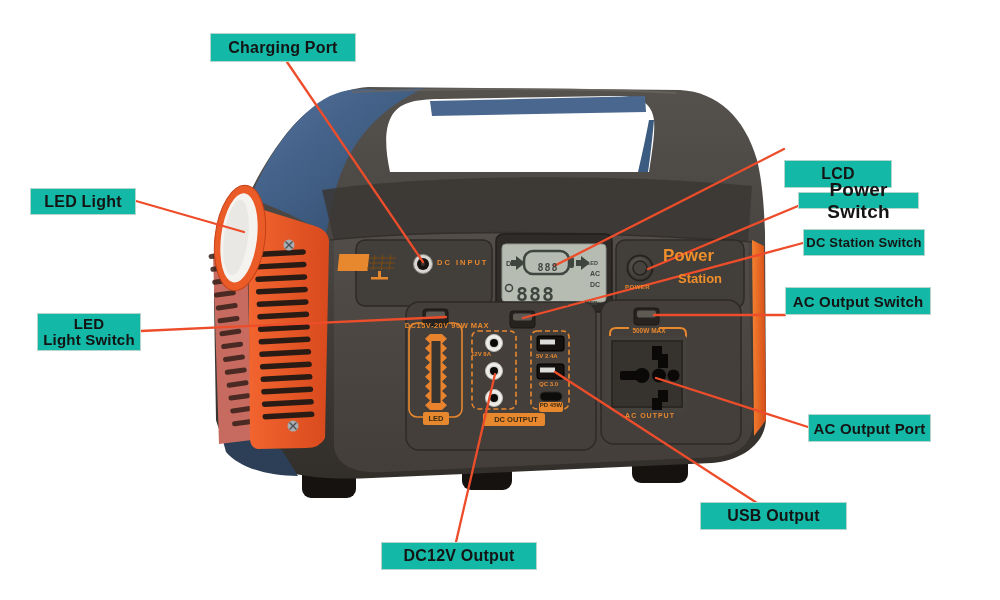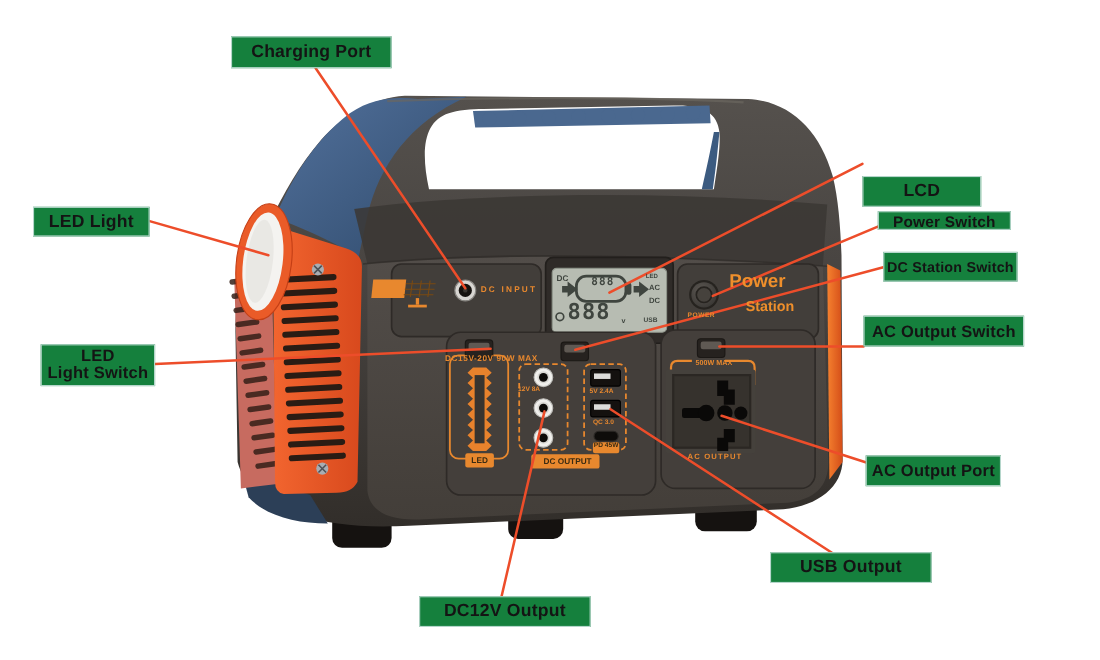--- a/index.html
+++ b/index.html
@@ -1,50 +1,50 @@
 <!DOCTYPE html>
 <html><head>
 <meta charset="utf-8">
 <style>
   html,body{margin:0;padding:0;background:#fff;}
   .canvas{position:relative;width:1000px;height:600px;background:#ffffff;overflow:hidden;
           font-family:"Liberation Sans", sans-serif;}
   .canvas svg{position:absolute;left:0;top:0;}
   
-  .callout{position:absolute;background:#15803d;border:1px solid #b5d6cb;color:#141414;
+  .callout{position:absolute;background:#14b8a6;border:1px solid #b5d6cb;color:#141414;
            font-weight:bold;display:flex;align-items:center;justify-content:center;
            text-align:center;box-sizing:border-box;letter-spacing:.2px;}
   .c-charging {left:210px;top:33px;width:146px;height:29px;font-size:16px;}
   .c-ledlight {left:30px;top:188px;width:106px;height:27px;font-size:16px;}
   .c-ledswitch{left:37px;top:313px;width:104px;height:38px;font-size:15px;line-height:16px;flex-direction:column;}
   .c-lcd      {left:784px;top:133px;width:108px;height:28px;font-size:16px;margin-top:27px;}
-  .c-powerswitch{left:798px;top:192px;width:121px;height:17px;font-size:14px;}
+  .c-powerswitch{left:798px;top:192px;width:121px;height:17px;font-size:19px;}
   .c-dcswitch {left:803px;top:229px;width:122px;height:27px;font-size:13px;}
   .c-acswitch {left:785px;top:287px;width:146px;height:28px;font-size:15px;}
-  .c-acport   {left:787px;top:414px;width:123px;height:28px;font-size:15px;}
+  .c-acport   {left:808px;top:414px;width:123px;height:28px;font-size:15px;}
   .c-usb      {left:700px;top:502px;width:147px;height:28px;font-size:16px;}
   .c-dc12v    {left:381px;top:542px;width:156px;height:28px;font-size:16px;}
   
   .ptext{position:absolute;color:#e8882e;font-weight:bold;white-space:nowrap;}
   .t-input-label{left:437px;top:258px;font-size:7.5px;letter-spacing:2px;}
   .t-input-spec {left:363px;top:280px;width:126px;font-size:7.5px;text-align:right;letter-spacing:.5px;margin-top:41px;}
   .t-brand1{left:663px;top:246px;font-size:17px;color:#ef8f2b;}
   .t-brand2{left:678px;top:271px;font-size:13px;color:#ef8f2b;}
   .t-power {left:625px;top:284px;font-size:6px;letter-spacing:.5px;}
   .t-12v  {left:471px;top:351px;font-size:6px;}
   .t-usb1 {left:536px;top:353px;font-size:6px;}
   .t-usb2 {left:539px;top:381px;font-size:6px;}
   .t-usbc {left:539px;top:402px;width:24px;font-size:6px;text-align:center;color:#3b2b12;}
   .t-led-badge{left:423px;top:412px;width:26px;height:13px;line-height:13px;font-size:7.5px;text-align:center;color:#3b2b12;}
   .t-dc-badge {left:483px;top:413px;width:66px;height:13px;line-height:13px;font-size:7.5px;text-align:center;color:#3b2b12;}
   .t-ac-max  {left:614px;top:327px;width:70px;font-size:6.5px;text-align:center;}
   .t-ac-label{left:614px;top:412px;width:72px;font-size:7px;text-align:center;letter-spacing:1px;}
   
   .lcd-box{position:absolute;left:502px;top:244px;width:104px;height:58px;color:#3f453f;font-weight:bold;}
-  .lcd-box span{position:absolute;white-space:nowrap;}
+  .lcd-box span{position:absolute;white-space:nowrap;margin-top:11px;}
   .l-dc  {left:4px;top:4px;font-size:7.5px;}
   .l-batt{left:24px;top:0;width:44px;height:23px;line-height:25px;text-align:center;
           font-family:"DejaVu Sans Mono", monospace;font-size:10px;letter-spacing:1px;}
   .l-led {left:85px;top:5px;font-size:5.5px;}
   .l-ac  {left:88px;top:15px;font-size:7px;}
   .l-dc2 {left:88px;top:26px;font-size:7px;}
   .l-usb {left:83px;top:45px;font-size:6px;}
   .l-main{left:14px;top:27px;font-family:"DejaVu Sans Mono", monospace;font-size:20px;letter-spacing:1px;}
   .l-unit{left:63px;top:45px;font-size:6.5px;}
 </style>

